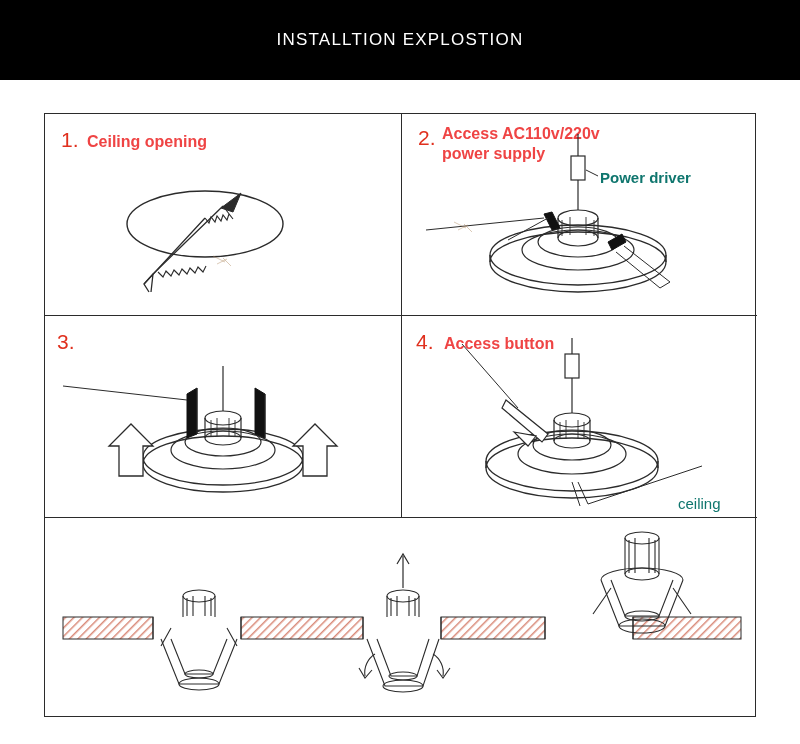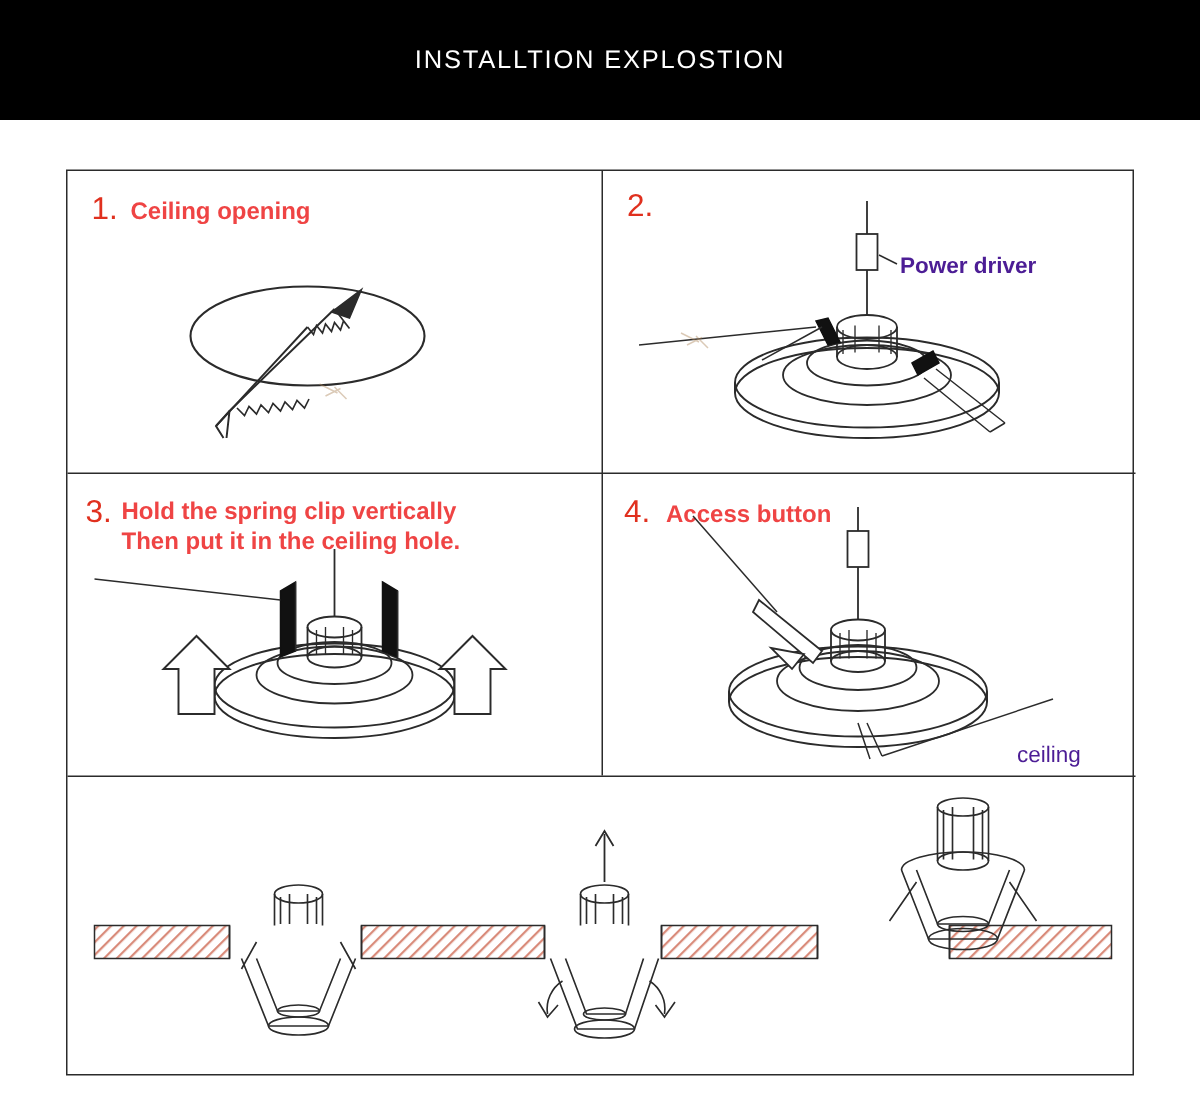--- a/index.html
+++ b/index.html
@@ -93,21 +93,21 @@
   .step-label {
     position: absolute;
     color: #ef4444;
     font-size: 16px;
     font-weight: bold;
     line-height: 20px;
     white-space: pre-line;
   }
   .plain-label {
     position: absolute;
-    color: #4c1d95;
+    color: #0f766e;
     font-size: 15px;
     font-weight: bold;
   }
   .plain-label.thin {
     font-weight: normal;
     font-size: 15px;
   }
 
   
   .s1-num { left: 16px;  top: 14px; }
@@ -168,20 +168,22 @@
         <path d="M176 94 L196 79 L188 98 Z" fill="#2b2b2b" stroke="#2b2b2b" stroke-width="1"></path>
 
         <g class="watermark" opacity="0.25" stroke="#b08a60" fill="none" stroke-width="1">
           <path d="M168 142 l12 6 M172 150 l10 -5 M178 144 l8 8"></path>
         </g>
       </svg>
     </div>
 
     <div class="cell cell-2">
       <div class="step-num s2-num">2.</div>
+      <div class="step-label s2-txt">Access AC110v/220v
+power supply</div>
       <div class="plain-label s2-driver">Power driver</div>
       <svg class="art" viewBox="0 0 355 201">
 
         <ellipse cx="176" cy="148" rx="88" ry="30" fill="none" stroke="#2b2b2b" stroke-width="1.3"></ellipse>
         <ellipse cx="176" cy="141" rx="88" ry="30" fill="none" stroke="#2b2b2b" stroke-width="1.3"></ellipse>
         <path d="M88 141 L88 148 M264 141 L264 148" stroke="#2b2b2b" stroke-width="1.3" fill="none"></path>
 
         <ellipse cx="176" cy="136" rx="56" ry="20" fill="none" stroke="#2b2b2b" stroke-width="1.2"></ellipse>
         <ellipse cx="176" cy="128" rx="40" ry="15" fill="none" stroke="#2b2b2b" stroke-width="1.2"></ellipse>
 
@@ -208,22 +210,20 @@
         <path d="M258 174 L268 168" stroke="#2b2b2b" stroke-width="1" fill="none"></path>
 
         <g class="watermark" opacity="0.22" stroke="#b08a60" fill="none" stroke-width="1">
           <path d="M52 108 l12 6 M56 116 l10 -5 M62 110 l8 8"></path>
         </g>
       </svg>
     </div>
 
     <div class="cell cell-3">
       <div class="step-num s3-num">3.</div>
-      <div class="step-label s3-txt">Hold the spring clip vertically
- Then put it in the ceiling hole.</div>
       <svg class="art" viewBox="0 0 356 201">
 
         <ellipse cx="178" cy="148" rx="80" ry="28" fill="none" stroke="#2b2b2b" stroke-width="1.3"></ellipse>
         <ellipse cx="178" cy="141" rx="80" ry="28" fill="none" stroke="#2b2b2b" stroke-width="1.3"></ellipse>
         <path d="M98 141 L98 148 M258 141 L258 148" stroke="#2b2b2b" stroke-width="1.3" fill="none"></path>
 
         <ellipse cx="178" cy="134" rx="52" ry="19" fill="none" stroke="#2b2b2b" stroke-width="1.2"></ellipse>
         <ellipse cx="178" cy="126" rx="38" ry="14" fill="none" stroke="#2b2b2b" stroke-width="1.2"></ellipse>
 
         <path d="M160 122 L160 102 M196 122 L196 102" stroke="#2b2b2b" stroke-width="1.2" fill="none"></path>

